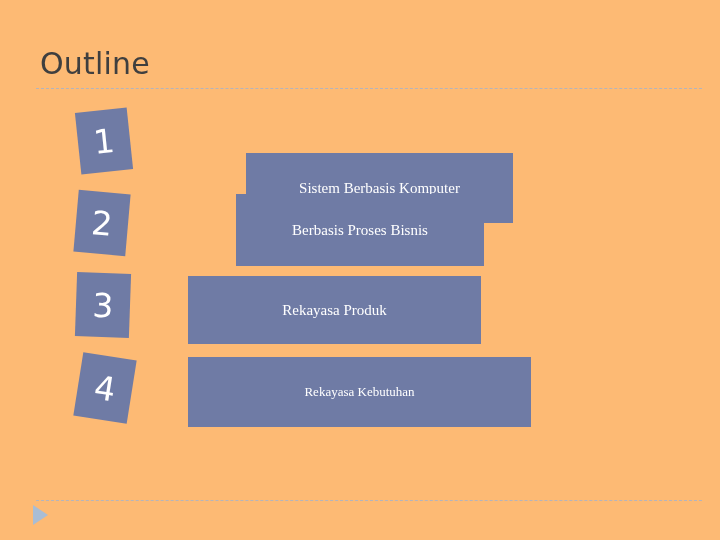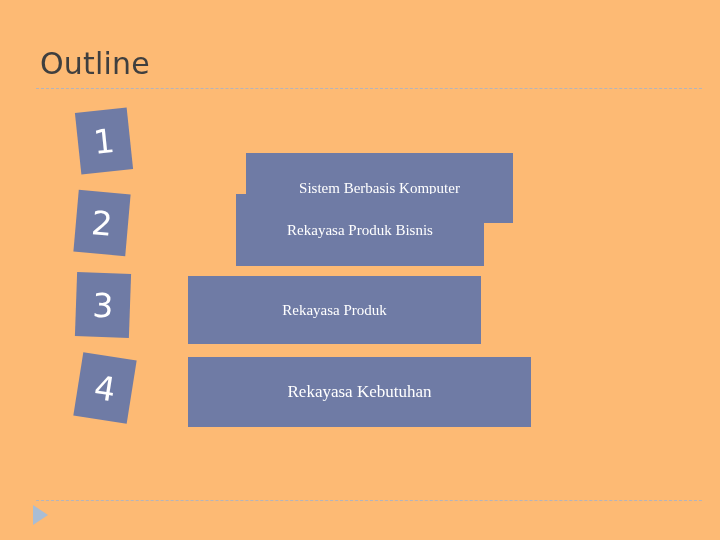--- a/index.html
+++ b/index.html
@@ -85,21 +85,21 @@
 
   
   #chip-1 { left: 78px;  top: 110px; width: 52px; height: 62px; transform: rotate(-6deg);  font-size: 33px; }
   #chip-2 { left: 76px;  top: 192px; width: 52px; height: 62px; transform: rotate(5deg);   font-size: 33px; }
   #chip-3 { left: 76px;  top: 273px; width: 54px; height: 64px; transform: rotate(2deg);   font-size: 33px; }
   #chip-4 { left: 78px;  top: 356px; width: 54px; height: 64px; transform: rotate(9deg);   font-size: 33px; }
 
   #bar-1 { left: 246px; top: 113px; width: 267px; height: 70px; font-size: 15px; line-height: 19px; margin-top: 40px; }
   #bar-2 { left: 236px; top: 194px; width: 248px; height: 72px; font-size: 15px; }
   #bar-3 { left: 188px; top: 276px; width: 293px; height: 68px; font-size: 15px; }
-  #bar-4 { left: 188px; top: 357px; width: 343px; height: 70px; font-size: 17px; }
+  #bar-4 { left: 188px; top: 357px; width: 343px; height: 70px; font-size: 13px; }
 </style>
 </head>
 <body>
 
 <div id="slide">
 
   <div id="title">Outline</div>
 
   <div id="rule-top" class="dash-rule"></div>
 
@@ -107,21 +107,21 @@
     <div id="chip-1" class="num-chip">
       <span>1</span>
     </div>
     <div id="bar-1" class="bar">Sistem Berbasis Komputer</div>
   </div>
 
   <div class="row">
     <div id="chip-2" class="num-chip">
       <span>2</span>
     </div>
-    <div id="bar-2" class="bar">Rekayasa Produk Bisnis</div>
+    <div id="bar-2" class="bar">Berbasis Proses Bisnis</div>
   </div>
 
   <div class="row">
     <div id="chip-3" class="num-chip">
       <span>3</span>
     </div>
     <div id="bar-3" class="bar">Rekayasa Produk</div>
   </div>
 
   <div class="row">

